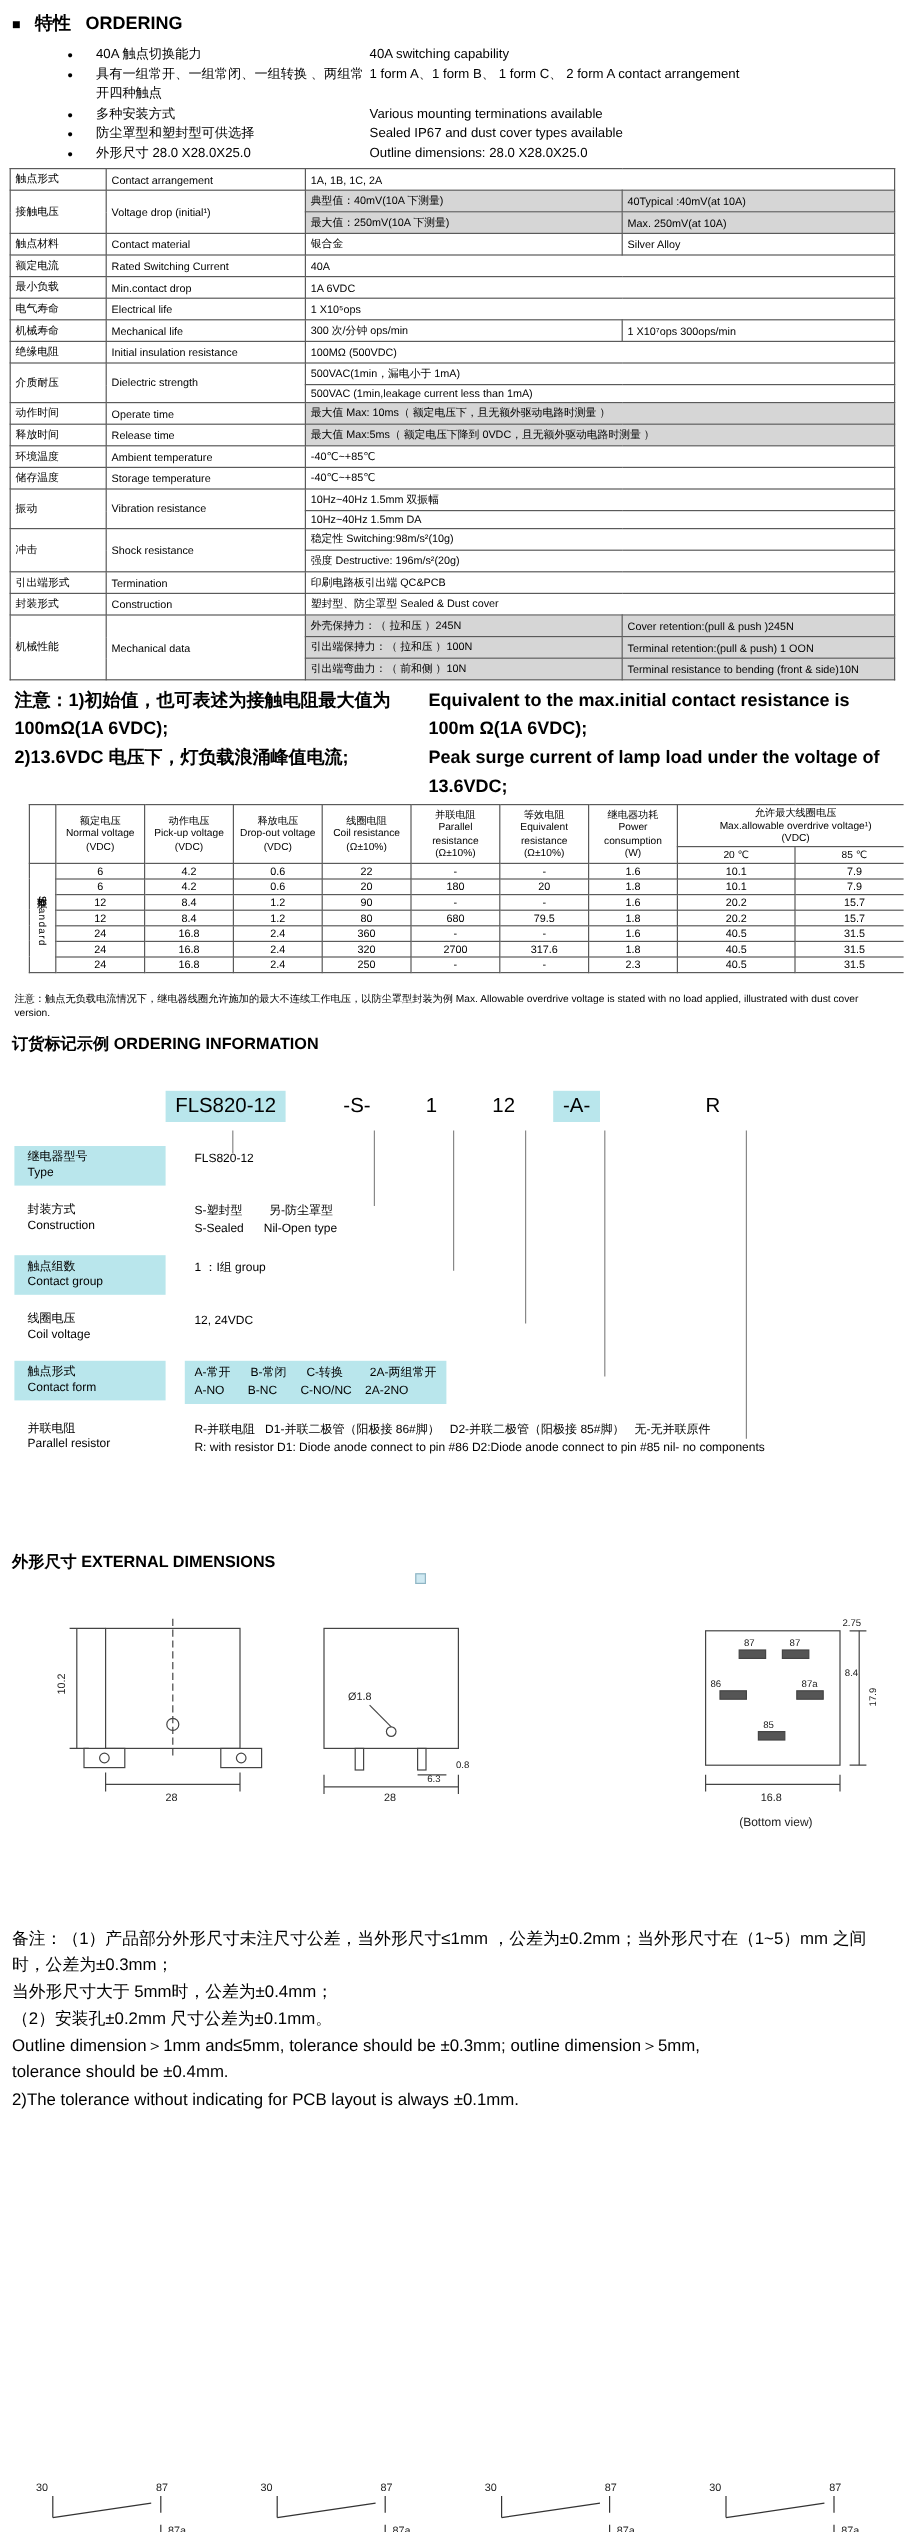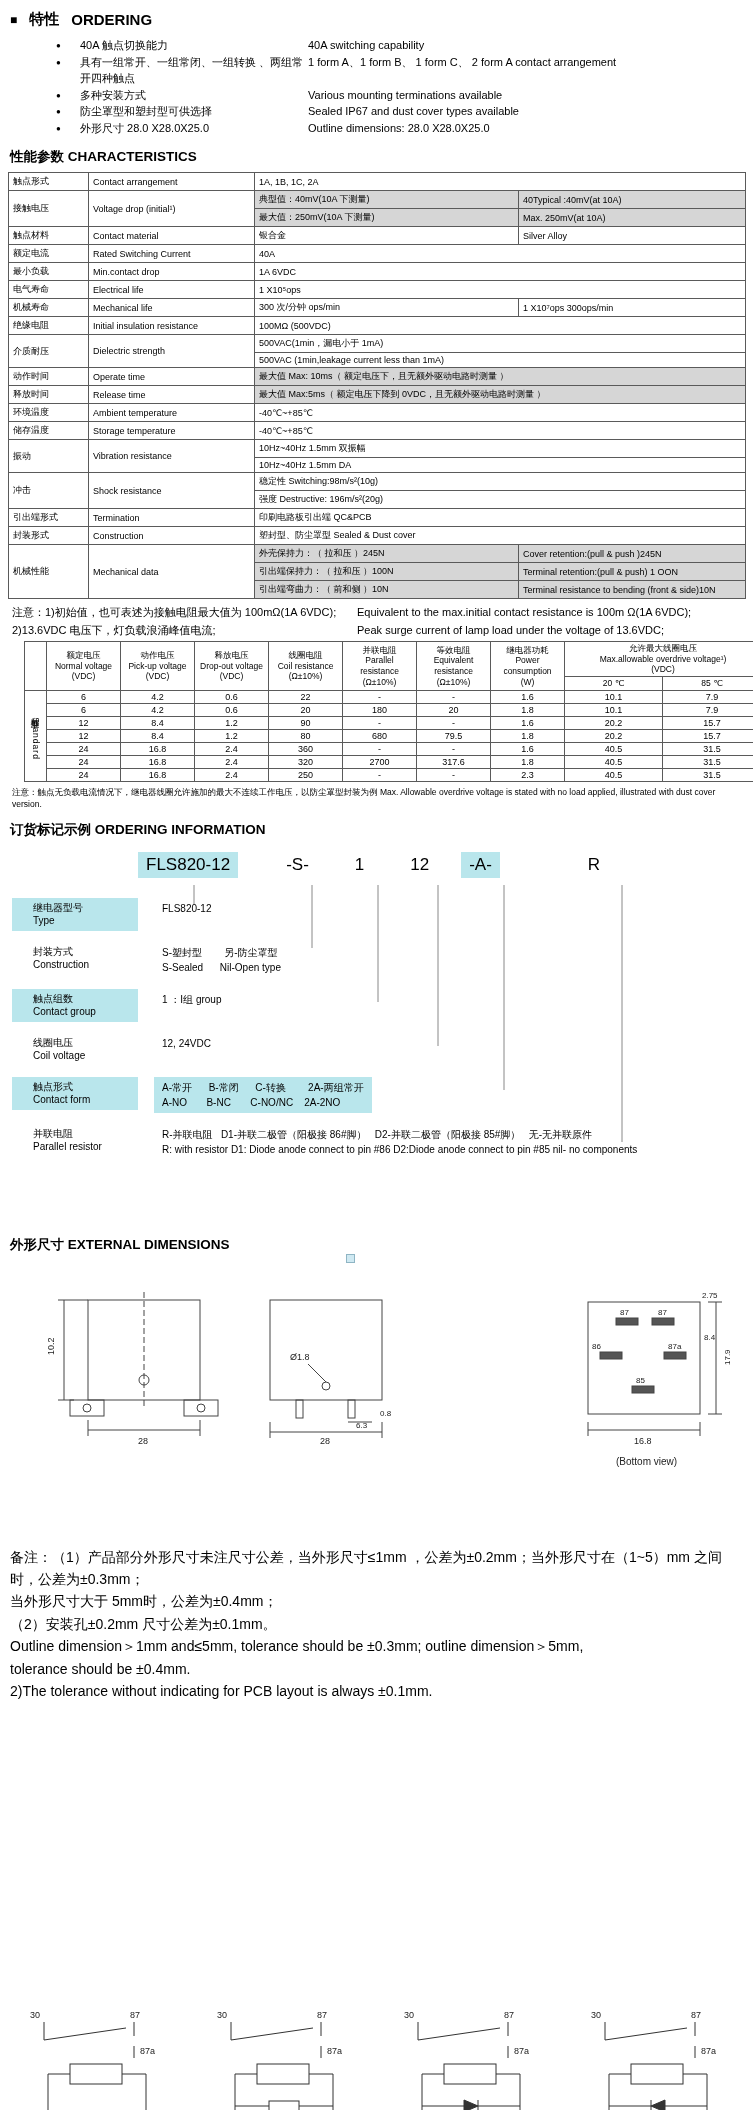--- a/index.html
+++ b/index.html
@@ -13,37 +13,37 @@
   .sq { font-size:12px; line-height:1; }
   #features-list { margin-bottom:4px; }
   .feat-row { display:grid; grid-template-columns:24px 228px 1fr; font-size:11px; line-height:1.5; padding-left:48px; }
   .feat-row .bullet { font-size:8px; padding-top:3px; }
   .sec-title2 { font-size:13.5px; font-weight:bold; margin:12px 0 6px 2px; }
 
   table.char { width:737px; border-collapse:collapse; font-size:9px; table-layout:fixed; }
   .char td { border:1px solid #5a5a5a; padding:2px 4px; text-align:left; vertical-align:middle; white-space:nowrap; overflow:hidden; }
   .char td.lab { white-space:normal; }
   .char .shade { background:#d6d6d6; }
-  .notes { font-size:11px; line-height:1.6; margin:5px 0 2px 4px; }
+  .notes { font-size:15px; line-height:1.6; margin:5px 0 2px 4px;font-weight:bold; }
   .note-line { display:grid; grid-template-columns:345px 1fr; }
 
   table.coil { width:737px; border-collapse:collapse; font-size:9px; table-layout:fixed; text-align:center;margin-left:16px; }
   .coil td, .coil th { border:1px solid #5a5a5a; padding:1px 2px; font-weight:normal; }
   .coil th { font-size:8.5px; line-height:1.25; }
   .coil td.vert { writing-mode:vertical-rl; font-size:8.5px; letter-spacing:1px; padding:2px 1px; }
-  .coil-note { font-size:8.5px; margin:5px 0 2px 4px; }
-
-  .ordering { position:relative; height:372px; margin:13px 0 4px 0; }
+  .coil-note { font-size:8.5px; margin:16px 0 2px 4px; }
+
+  .ordering { position:relative; height:372px; margin:30px 0 4px 0; }
   .ord-lines { position:absolute; inset:0; width:100%; height:100%; pointer-events:none; }
   .ord-code { position:absolute; top:0; left:130px; display:flex; align-items:center; font-size:17px; }
   .ord-seg { padding:3px 8px; }
   .ord-seg.hl { background:var(--hl,#b9e6ec); }
   #ord-rows { position:absolute; top:46px; left:4px; right:0; }
   .ord-row { display:flex; align-items:flex-start; margin-bottom:11px; }
-  .ord-label { width:126px; min-height:32px; padding:3px 21px; font-size:10px; line-height:1.35; flex:none; }
+  .ord-label { width:126px; min-height:32px; padding:3px 11px; font-size:10px; line-height:1.35; flex:none; }
   .ord-label.hl { background:var(--hl,#b9e6ec); }
   .ord-content { margin-left:16px; padding:3px 8px; font-size:10px; line-height:1.5; }
   .ord-content div { white-space:pre; }
   .ord-content.hl { background:var(--hl,#b9e6ec); }
 
   .dims { position:relative; margin-top:4px; }
   .decor-square { position:absolute; left:338px; top:-6px; width:9px; height:9px; background:#cfe9f2; border:1px solid #8fb5c4; }
   .dims svg text { font-family:inherit; fill:#222; }
 
   .remarks { font-size:14px; line-height:1.6; margin-top:22px; padding-left:2px; }
@@ -84,21 +84,20 @@
           <span>Sealed IP67 and dust cover types available</span>
         </div>
         <div class="feat-row">
           <span class="bullet">●</span>
           <span>外形尺寸 28.0 X28.0X25.0</span>
           <span>Outline dimensions: 28.0 X28.0X25.0</span>
         </div>
       </div>
   </div>
 
-  <h2 class="sec-title2">性能参数 CHARACTERISTICS</h2>
   <table class="char">
     <colgroup>
         <col style="width:80px">
         <col style="width:166px">
         <col style="width:264px">
         <col style="width:227px">
       </colgroup>
     <tbody id="char-body">
         <tr>
           <td rowspan="1" class="lab">触点形式</td>

